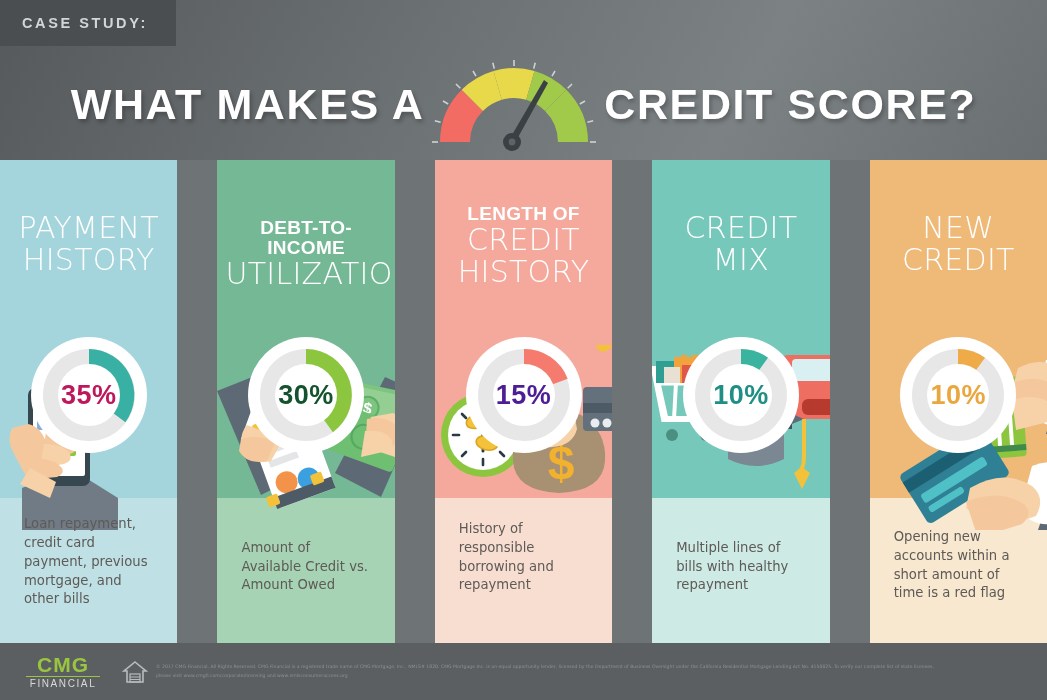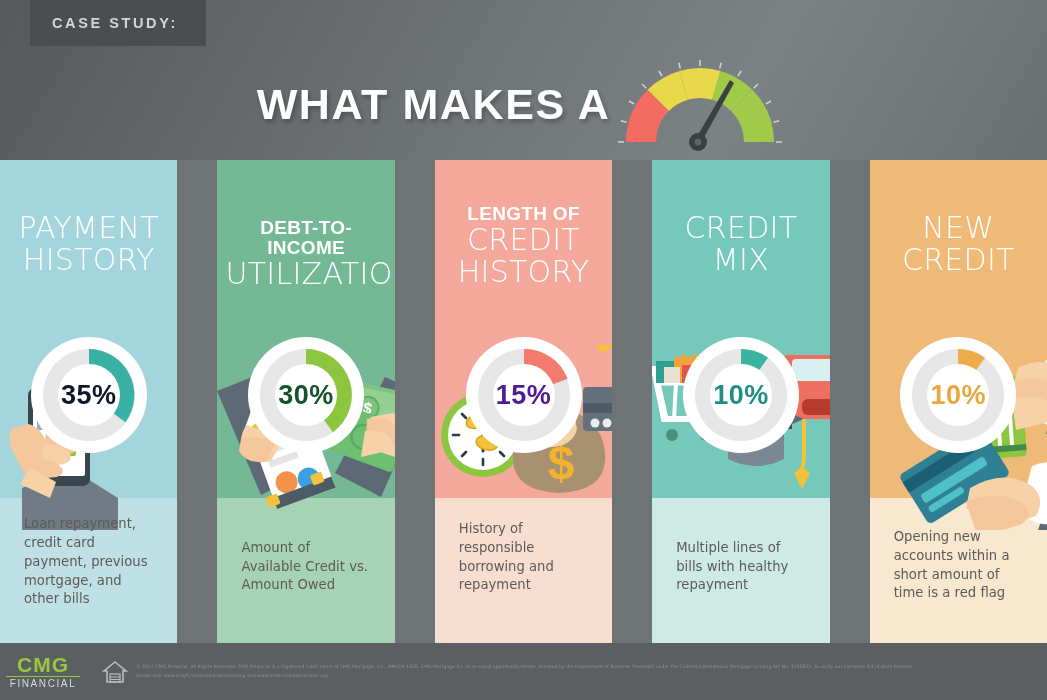--- a/index.html
+++ b/index.html
@@ -12,21 +12,21 @@
 
   
   .header {
     position:absolute; left:0; top:0; width:1047px; height:160px;
     background:linear-gradient(120deg,#55595c 0%,#6c7174 40%,#7c8184 70%,#6a6f72 100%);
     overflow:hidden;
   }
   .case-tab {
     position:absolute; left:0; top:0; width:176px; height:46px;
     background:#4a4e51;
-    display:flex; align-items:center; padding-left:22px;margin-left:30px;
+    display:flex; align-items:center; padding-left:22px;
   }
   .case-tab span {
     color:#d3d6d7; font-size:14.5px; font-weight:bold; letter-spacing:2.6px;
   }
   .title-row {
     position:absolute; left:0; top:58px; width:1047px; height:92px;
     display:flex; align-items:center; justify-content:center; gap:0px;
   }
   .title-txt {
     color:#ffffff; font-size:43px; font-weight:bold; letter-spacing:1.6px;
@@ -67,21 +67,21 @@
     padding:0 24px; color:#5e5a57; font-size:13.2px; line-height:1.42;
     font-family:"DejaVu Sans", sans-serif;
   }
   .col-art { position:absolute; left:0; top:210px; width:100%; height:160px; }
 
   
   .footer {
     position:absolute; left:0; top:643px; width:1047px; height:57px;
     background:#5b5f62; display:flex; align-items:center;
   }
-  .logo { margin-left:6px; width:74px; text-align:center; line-height:1; }
+  .logo { margin-left:26px; width:74px; text-align:center; line-height:1; }
   .logo-cmg {
     color:#9ac63f; font-size:21px; font-weight:bold; letter-spacing:1px;
     border-bottom:1.5px solid #9ac63f; padding-bottom:1px; display:block;
   }
   .logo-fin { color:#d8dadb; font-size:10px; letter-spacing:1.6px; display:block; margin-top:2px; }
   .eho { margin-left:22px; width:26px; height:26px; opacity:.85; }
   .fineprint {
     margin-left:8px; color:#8d9295; font-size:4.6px; line-height:1.75; max-width:880px;
     font-family:"DejaVu Sans", sans-serif;
   }
@@ -119,20 +119,21 @@
               <line x1="65.8" y1="-38" x2="71" y2="-41"></line>
               <line x1="73.4" y1="-19.7" x2="79.2" y2="-21.2"></line>
               <line x1="76" y1="0" x2="82" y2="0"></line>
             </g>
             <path d="M -5 -2 L 30 -62 L 34 -59 L 2 -1 Z" fill="#3a4043"></path>
             <circle cx="-2" cy="0" r="9" fill="#3a4043"></circle>
             <circle cx="-2" cy="0" r="3.4" fill="#5d6468"></circle>
           </g>
         </svg>
       </div>
+      <div class="title-txt">CREDIT SCORE?</div>
     </div>
   </div>
 
   <div class="cols">
 
     <div class="col" style="background:#a5d5dc">
       <div class="floor" style="background:#bfe0e4"></div>
       <div class="col-head">
         <span class="head-light">PAYMENT</span>
         <span class="head-light">HISTORY</span>
@@ -158,21 +159,21 @@
         </svg>
       </div>
 
       <div class="donut-wrap">
         <svg viewBox="0 0 124 124" width="124" height="124">
           <circle cx="62" cy="62" r="58" fill="#ffffff"></circle>
           <circle cx="62" cy="62" r="46" fill="#e6e7e6"></circle>
           <path d="M62 62 L62 16 A46 46 0 0 1 98.4 89.2 Z" fill="#39b0a4"></path>
           <circle cx="62" cy="62" r="31" fill="#ffffff"></circle>
         </svg>
-        <div class="donut-pct" style="color:#0f172a">35%</div>
+        <div class="donut-pct" style="color:#be185d">35%</div>
       </div>
 
       <div class="caption">Loan repayment, credit card payment, previous mortgage, and other bills</div>
     </div>
 
     <div class="col" style="background:#74b896">
       <div class="floor" style="background:#a6d3b4"></div>
       <div class="col-head" style="top:58px">
         <span class="head-strong">DEBT-TO-INCOME</span>
         <span class="head-light">UTILIZATION</span>

